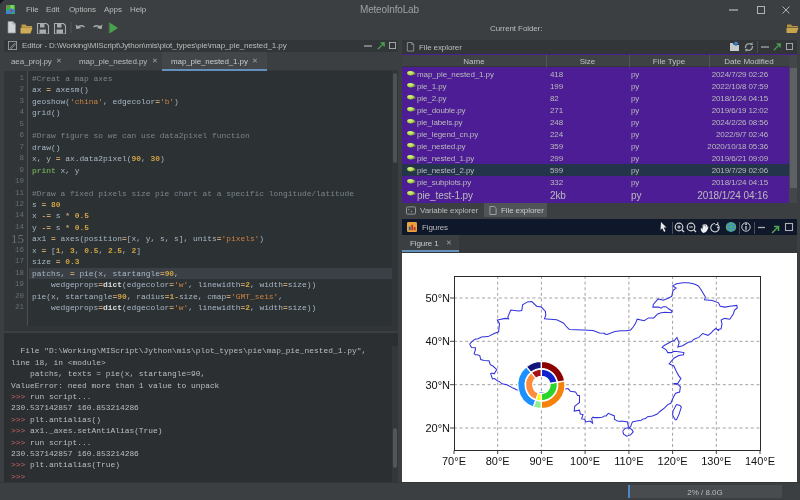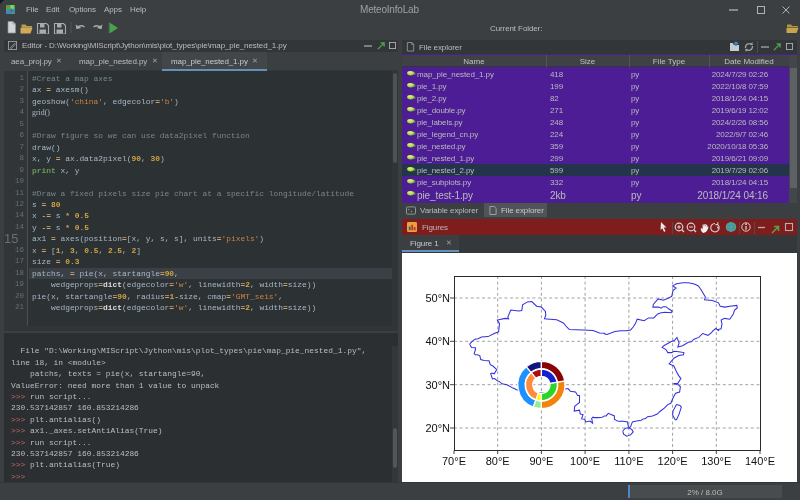--- a/index.html
+++ b/index.html
@@ -98,21 +98,21 @@
     <div class="abs" style="left:0;top:0;width:24px;height:260px;background:#313538;border-right:1px solid #4b5052"></div>
     <div class="abs" style="left:388px;top:0;width:6px;height:260px;background:#313538"></div>
     <div class="abs" style="left:389px;top:2px;width:4px;height:90px;background:#4d5254;border-radius:2px"></div>
     <div class="abs" style="left:0;top:255px;width:394px;height:5px;background:#323537"></div>
   </div>
 <style>i{font-style:normal}</style>
 <div style="position:absolute;left:25px;top:227.65px;width:363px;height:11.45px;background:#3a4045"></div>
 <div style="position:absolute;left:28px;top:33.00px;height:11.45px;font-size:7.9px;line-height:11.45px;font-family:'Liberation Mono',monospace;white-space:pre;font-style:normal"><i style="color:#7a868b">#Creat a map axes</i></div>
 <div style="position:absolute;left:28px;top:44.45px;height:11.45px;font-size:7.9px;line-height:11.45px;font-family:'Liberation Mono',monospace;white-space:pre;font-style:normal"><i style="color:#a9b7c6">ax </i><i style="color:#c9a26d;font-weight:bold">=</i><i style="color:#a9b7c6"> axesm()</i></div>
 <div style="position:absolute;left:28px;top:55.90px;height:11.45px;font-size:7.9px;line-height:11.45px;font-family:'Liberation Mono',monospace;white-space:pre;font-style:normal"><i style="color:#a9b7c6">geoshow(</i><i style="color:#cc8242">'china'</i><i style="color:#a9b7c6">, edgecolor</i><i style="color:#c9a26d;font-weight:bold">=</i><i style="color:#cc8242">'b'</i><i style="color:#a9b7c6">)</i></div>
-<div style="position:absolute;left:28px;top:67.35px;height:11.45px;font-size:7.9px;line-height:11.45px;font-family:Liberation Serif, serif;white-space:pre;font-style:normal"><i style="color:#a9b7c6">grid()</i></div>
+<div style="position:absolute;left:28px;top:67.35px;height:11.45px;font-size:7.9px;line-height:11.45px;font-family:Liberation Mono, monospace;white-space:pre;font-style:normal"><i style="color:#a9b7c6">grid()</i></div>
 <div style="position:absolute;left:28px;top:78.80px;height:11.45px;font-size:7.9px;line-height:11.45px;font-family:'Liberation Mono',monospace;white-space:pre;font-style:normal"></div>
 <div style="position:absolute;left:28px;top:90.25px;height:11.45px;font-size:7.9px;line-height:11.45px;font-family:'Liberation Mono',monospace;white-space:pre;font-style:normal"><i style="color:#7a868b">#Draw figure so we can use data2pixel function</i></div>
 <div style="position:absolute;left:28px;top:101.70px;height:11.45px;font-size:7.9px;line-height:11.45px;font-family:'Liberation Mono',monospace;white-space:pre;font-style:normal"><i style="color:#a9b7c6">draw()</i></div>
 <div style="position:absolute;left:28px;top:113.15px;height:11.45px;font-size:7.9px;line-height:11.45px;font-family:'Liberation Mono',monospace;white-space:pre;font-style:normal"><i style="color:#a9b7c6">x, y </i><i style="color:#c9a26d;font-weight:bold">=</i><i style="color:#a9b7c6"> ax.data2pixel(</i><i style="color:#d0a343;font-weight:bold">90</i><i style="color:#a9b7c6">, </i><i style="color:#d0a343;font-weight:bold">30</i><i style="color:#a9b7c6">)</i></div>
 <div style="position:absolute;left:28px;top:124.60px;height:11.45px;font-size:7.9px;line-height:11.45px;font-family:'Liberation Mono',monospace;white-space:pre;font-style:normal"><i style="color:#6a9955;font-weight:bold">print</i><i style="color:#a9b7c6"> x, y</i></div>
 <div style="position:absolute;left:28px;top:136.05px;height:11.45px;font-size:7.9px;line-height:11.45px;font-family:'Liberation Mono',monospace;white-space:pre;font-style:normal"></div>
 <div style="position:absolute;left:28px;top:147.50px;height:11.45px;font-size:7.9px;line-height:11.45px;font-family:'Liberation Mono',monospace;white-space:pre;font-style:normal"><i style="color:#7a868b">#Draw a fixed pixels size pie chart at a specific longitude/latitude</i></div>
 <div style="position:absolute;left:28px;top:158.95px;height:11.45px;font-size:7.9px;line-height:11.45px;font-family:'Liberation Mono',monospace;white-space:pre;font-style:normal"><i style="color:#a9b7c6">s </i><i style="color:#c9a26d;font-weight:bold">=</i><i style="color:#a9b7c6"> </i><i style="color:#d0a343;font-weight:bold">80</i></div>
 <div style="position:absolute;left:28px;top:170.40px;height:11.45px;font-size:7.9px;line-height:11.45px;font-family:'Liberation Mono',monospace;white-space:pre;font-style:normal"><i style="color:#a9b7c6">x </i><i style="color:#c9a26d;font-weight:bold">-=</i><i style="color:#a9b7c6"> s </i><i style="color:#c9a26d;font-weight:bold">*</i><i style="color:#a9b7c6"> </i><i style="color:#d0a343;font-weight:bold">0.5</i></div>
 <div style="position:absolute;left:28px;top:181.85px;height:11.45px;font-size:7.9px;line-height:11.45px;font-family:'Liberation Mono',monospace;white-space:pre;font-style:normal"><i style="color:#a9b7c6">y </i><i style="color:#c9a26d;font-weight:bold">-=</i><i style="color:#a9b7c6"> s </i><i style="color:#c9a26d;font-weight:bold">*</i><i style="color:#a9b7c6"> </i><i style="color:#d0a343;font-weight:bold">0.5</i></div>
@@ -130,21 +130,21 @@
 <div style="position:absolute;left:0;top:78.80px;width:20px;text-align:right;color:#667072;font-size:7.5px;font-family:'Liberation Mono',monospace;line-height:11.45px">5</div>
 <div style="position:absolute;left:0;top:90.25px;width:20px;text-align:right;color:#667072;font-size:7.5px;font-family:'Liberation Mono',monospace;line-height:11.45px">6</div>
 <div style="position:absolute;left:0;top:101.70px;width:20px;text-align:right;color:#667072;font-size:7.5px;font-family:'Liberation Mono',monospace;line-height:11.45px">7</div>
 <div style="position:absolute;left:0;top:113.15px;width:20px;text-align:right;color:#667072;font-size:7.5px;font-family:'Liberation Mono',monospace;line-height:11.45px">8</div>
 <div style="position:absolute;left:0;top:124.60px;width:20px;text-align:right;color:#667072;font-size:7.5px;font-family:'Liberation Mono',monospace;line-height:11.45px">9</div>
 <div style="position:absolute;left:0;top:136.05px;width:20px;text-align:right;color:#667072;font-size:7.5px;font-family:'Liberation Mono',monospace;line-height:11.45px">10</div>
 <div style="position:absolute;left:0;top:147.50px;width:20px;text-align:right;color:#667072;font-size:7.5px;font-family:'Liberation Mono',monospace;line-height:11.45px">11</div>
 <div style="position:absolute;left:0;top:158.95px;width:20px;text-align:right;color:#667072;font-size:7.5px;font-family:'Liberation Mono',monospace;line-height:11.45px">12</div>
 <div style="position:absolute;left:0;top:170.40px;width:20px;text-align:right;color:#667072;font-size:7.5px;font-family:'Liberation Mono',monospace;line-height:11.45px">14</div>
 <div style="position:absolute;left:0;top:181.85px;width:20px;text-align:right;color:#667072;font-size:7.5px;font-family:'Liberation Mono',monospace;line-height:11.45px">14</div>
-<div style="position:absolute;left:0;top:193.30px;width:20px;color:#667072;font-size:13px;font-family:Liberation Sans, sans-serif;line-height:11.45px">15</div>
+<div style="position:absolute;left:0;top:193.30px;width:20px;text-align:right;color:#667072;font-size:13px;font-family:Liberation Serif, serif;line-height:11.45px">15</div>
 <div style="position:absolute;left:0;top:204.75px;width:20px;text-align:right;color:#667072;font-size:7.5px;font-family:'Liberation Mono',monospace;line-height:11.45px">16</div>
 <div style="position:absolute;left:0;top:216.20px;width:20px;text-align:right;color:#667072;font-size:7.5px;font-family:'Liberation Mono',monospace;line-height:11.45px">17</div>
 <div style="position:absolute;left:0;top:227.65px;width:20px;text-align:right;color:#667072;font-size:7.5px;font-family:'Liberation Mono',monospace;line-height:11.45px">18</div>
 <div style="position:absolute;left:0;top:239.10px;width:20px;text-align:right;color:#667072;font-size:7.5px;font-family:'Liberation Mono',monospace;line-height:11.45px">19</div>
 <div style="position:absolute;left:0;top:250.55px;width:20px;text-align:right;color:#667072;font-size:7.5px;font-family:'Liberation Mono',monospace;line-height:11.45px">20</div>
 <div style="position:absolute;left:0;top:262.00px;width:20px;text-align:right;color:#667072;font-size:7.5px;font-family:'Liberation Mono',monospace;line-height:11.45px">21</div>
 </div>
 
 <div class="abs" style="left:4px;top:333px;width:394px;height:149px;background:#2b2f32">
   <div class="abs" style="left:0;top:13px;width:394px;height:136px">
@@ -355,21 +355,21 @@
     <div class="abs" style="left:82px;top:0;width:63px;height:14px;background:#515456">
       <svg class="abs" style="left:5px;top:2.5px" width="8" height="9" viewBox="0 0 9 10">
           <path d="M1 0.5 h5 l2 2 v7 h-7 z" fill="none" stroke="#b0b3b5" stroke-width="0.9"></path>
         </svg>
       <span class="abs ui" style="left:17px;top:3px;color:#c8cbcd">File explorer</span>
     </div>
   </div>
 </div>
 
 <div class="abs" style="left:402px;top:219px;width:395px;height:263px;background:#3c3f41">
-  <div class="abs" style="left:0;top:0;width:395px;height:16px;background:#7f1d1d">
+  <div class="abs" style="left:0;top:0;width:395px;height:16px;background:#0f172a">
     <svg class="abs" style="left:5px;top:3px" width="10" height="10" viewBox="0 0 11 11">
         <rect x="0" y="0" width="11" height="11" rx="1.5" fill="#e8a33d"></rect>
         <path d="M4.7 9 V3 h2 v6 z M7.4 9 V5.5 h2 V9 z" fill="#c03a2b"></path>
         <path d="M2 9 v-4 h2 v4 z" fill="#2a6099"></path>
       </svg>
     <span class="abs ui" style="left:20px;top:4px">Figures</span>
     <svg class="abs" style="left:256px;top:2px" width="138" height="14" viewBox="0 0 138 14">
       <path d="M3 1 l5.5 5.5 l-2.8 0 l1.8 3.6 l-1.4 0.8 l-1.8 -3.6 l-1.8 1.8 z" fill="#e8e8e8"></path>
       <line x1="14.5" y1="1" x2="14.5" y2="13" stroke="#4a4e50" stroke-width="1"></line>
       <circle cx="21" cy="6" r="3.8" fill="none" stroke="#d0d2d4" stroke-width="1.2"></circle>

